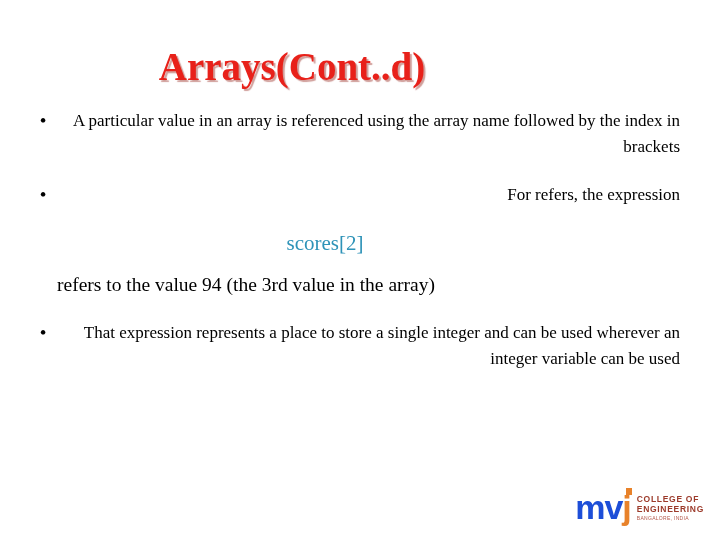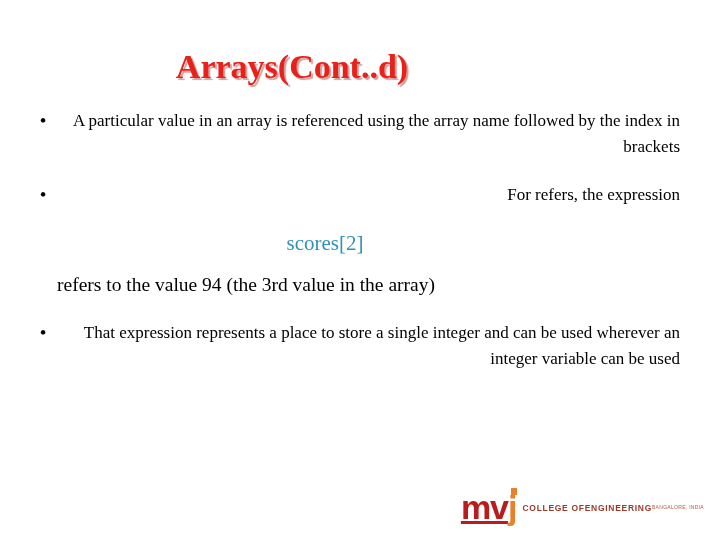--- a/index.html
+++ b/index.html
@@ -53,21 +53,21 @@
   
   #slide-title {
     position: absolute;
     left: 0;
     top: 50px;
     width: 584px;
     text-align: center;
     color: #E8211A;
     font-family: "Liberation Serif", "DejaVu Serif", serif;
     font-weight: bold;
-    font-size: 34px;
+    font-size: 39px;
     line-height: 34px;
     text-shadow: 2px 2px 1px rgba(150, 40, 30, 0.45);
     white-space: nowrap;
   }
 
   
   #body-content {
     position: absolute;
     left: 0;
     top: 108px;
@@ -130,34 +130,34 @@
   }
   #logo-mark {
     font-family: "Liberation Sans", "DejaVu Sans", sans-serif;
     font-size: 34px;
     font-weight: bold;
     line-height: 34px;
     letter-spacing: -1px;
     position: relative;
     top: 1px;
   }
-  #logo-mark .mv { color: #b91c1c; text-decoration: underline; }
+  #logo-mark .mv { color: #1d4ed8; }
   #logo-mark .j  { color: #E8822A; }
   #logo-dot {
     position: absolute;
     right: -1px;
     top: -2px;
     width: 6px;
     height: 7px;
     background: #E8822A;
   }
   #logo-text {
     margin-left: 6px;
     display: flex;
-    flex-direction: row;
+    flex-direction: column;
     justify-content: center;
     padding-top: 3px;
   }
   .logo-line1, .logo-line2 {
     color: #9C3A2A;
     font-family: "Liberation Sans", "DejaVu Sans", sans-serif;
     font-size: 8.5px;
     font-weight: bold;
     letter-spacing: 0.7px;
     line-height: 10px;

